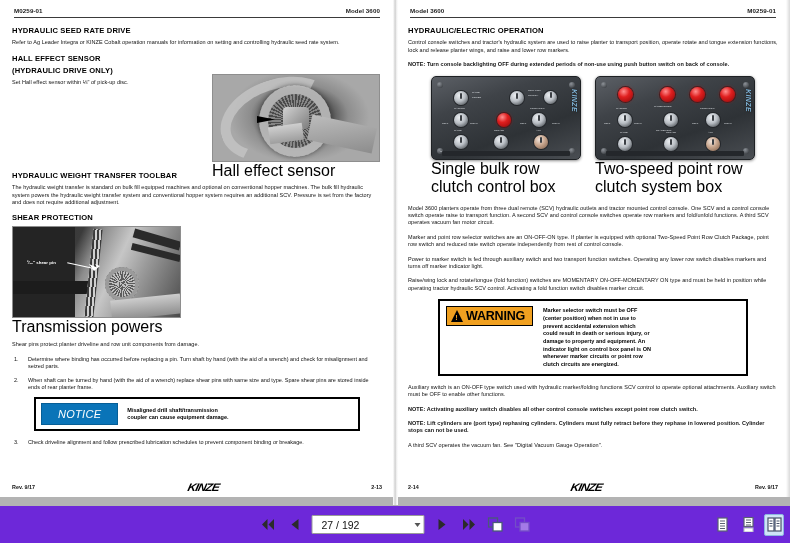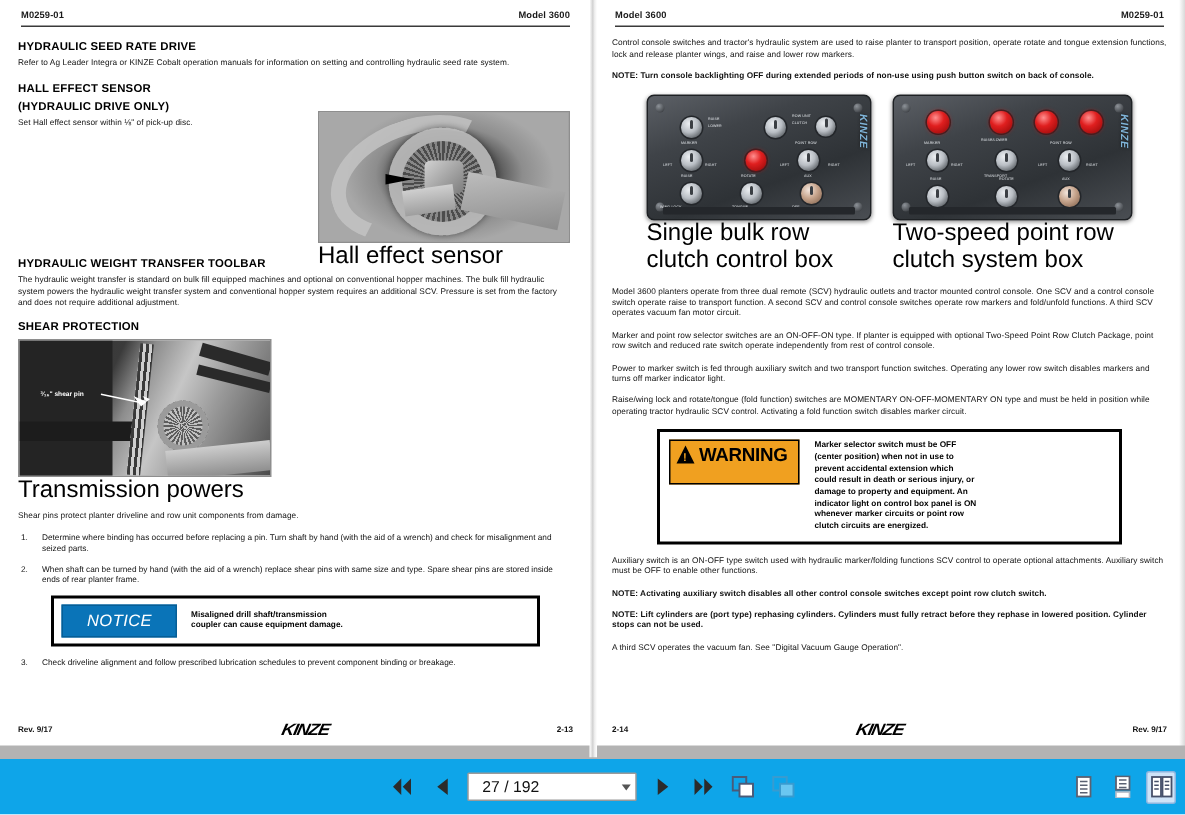--- a/index.html
+++ b/index.html
@@ -174,21 +174,21 @@
 
   
   .warning-box {
     border: 2px solid #000; background: #fff;
     margin: 3px 30px 8px 30px; padding: 5px 6px;
     display: flex; align-items: flex-start; gap: 10px;
   }
   .warning-badge {
     background: #f0a020; border: 1px solid #000;
     display: flex; align-items: center; gap: 3px;
-    padding: 2px 7px 12px 4px; flex: 0 0 auto; justify-content: space-between;
+    padding: 2px 7px 2px 4px; flex: 0 0 auto; justify-content: space-between;
   }
   .warn-tri { width: 0; height: 0; position: relative;
     border-left: 6.5px solid transparent;
     border-right: 6.5px solid transparent;
     border-bottom: 12px solid #000;
   }
   .warn-tri::after {
     content: "!"; position: absolute; left: -1.7px; top: 2.4px;
     color: #f0a020; font-size: 7.5px; font-weight: bold; line-height: 9px;
   }
@@ -254,21 +254,21 @@
     font-family: "Liberation Sans", sans-serif;
     font-size: 11px; font-weight: bold; font-style: italic;
     letter-spacing: -.8px; color: #000;
     transform: skewX(-12deg) scaleX(1.08);
   }
 
   
   .toolbar {
     flex: 0 0 auto;
     height: 38px;
-    background: #0ea5e9;
+    background: #6d28d9;
     border-top: 1px solid #bfbfbf;
     display: flex; align-items: center;
     position: relative;
   }
   .tb-rail {
     position:absolute; left:0; right:0; top:-9px; height:9px;
     background:#b3b3b3;
   }
   .tb-center {
     position: absolute; left: 50%; transform: translateX(-50%);
@@ -410,20 +410,21 @@
     </div>
 
     <div class="page right">
 
       <div class="pg-head">
         <span>Model 3600</span>
         <span>M0259-01</span>
       </div>
       <div class="pg-rule"></div>
 
+      <h2 class="sec">HYDRAULIC/ELECTRIC OPERATION</h2>
       <p class="body">Control console switches and tractor's hydraulic system are used to raise planter to transport position, operate rotate and tongue extension functions, lock and release planter wings, and raise and lower row markers.</p>
       <p class="body bold">NOTE: Turn console backlighting OFF during extended periods of non-use using push button switch on back of console.</p>
 
       <div class="ctrl-row">
         <div>
           <div class="ctrlbox single">
             <div class="screw" style="left:5px;top:5px;"></div>
             <div class="screw" style="right:5px;top:5px;"></div>
             <div class="screw" style="left:5px;bottom:5px;"></div>
             <div class="screw" style="right:5px;bottom:5px;"></div>

